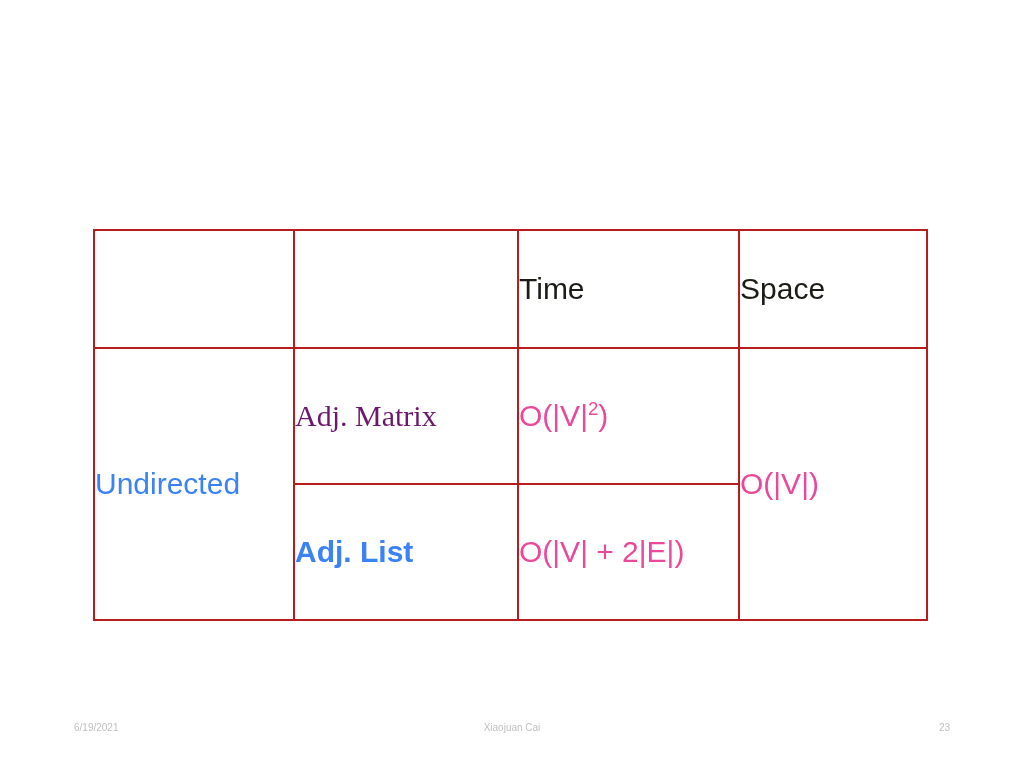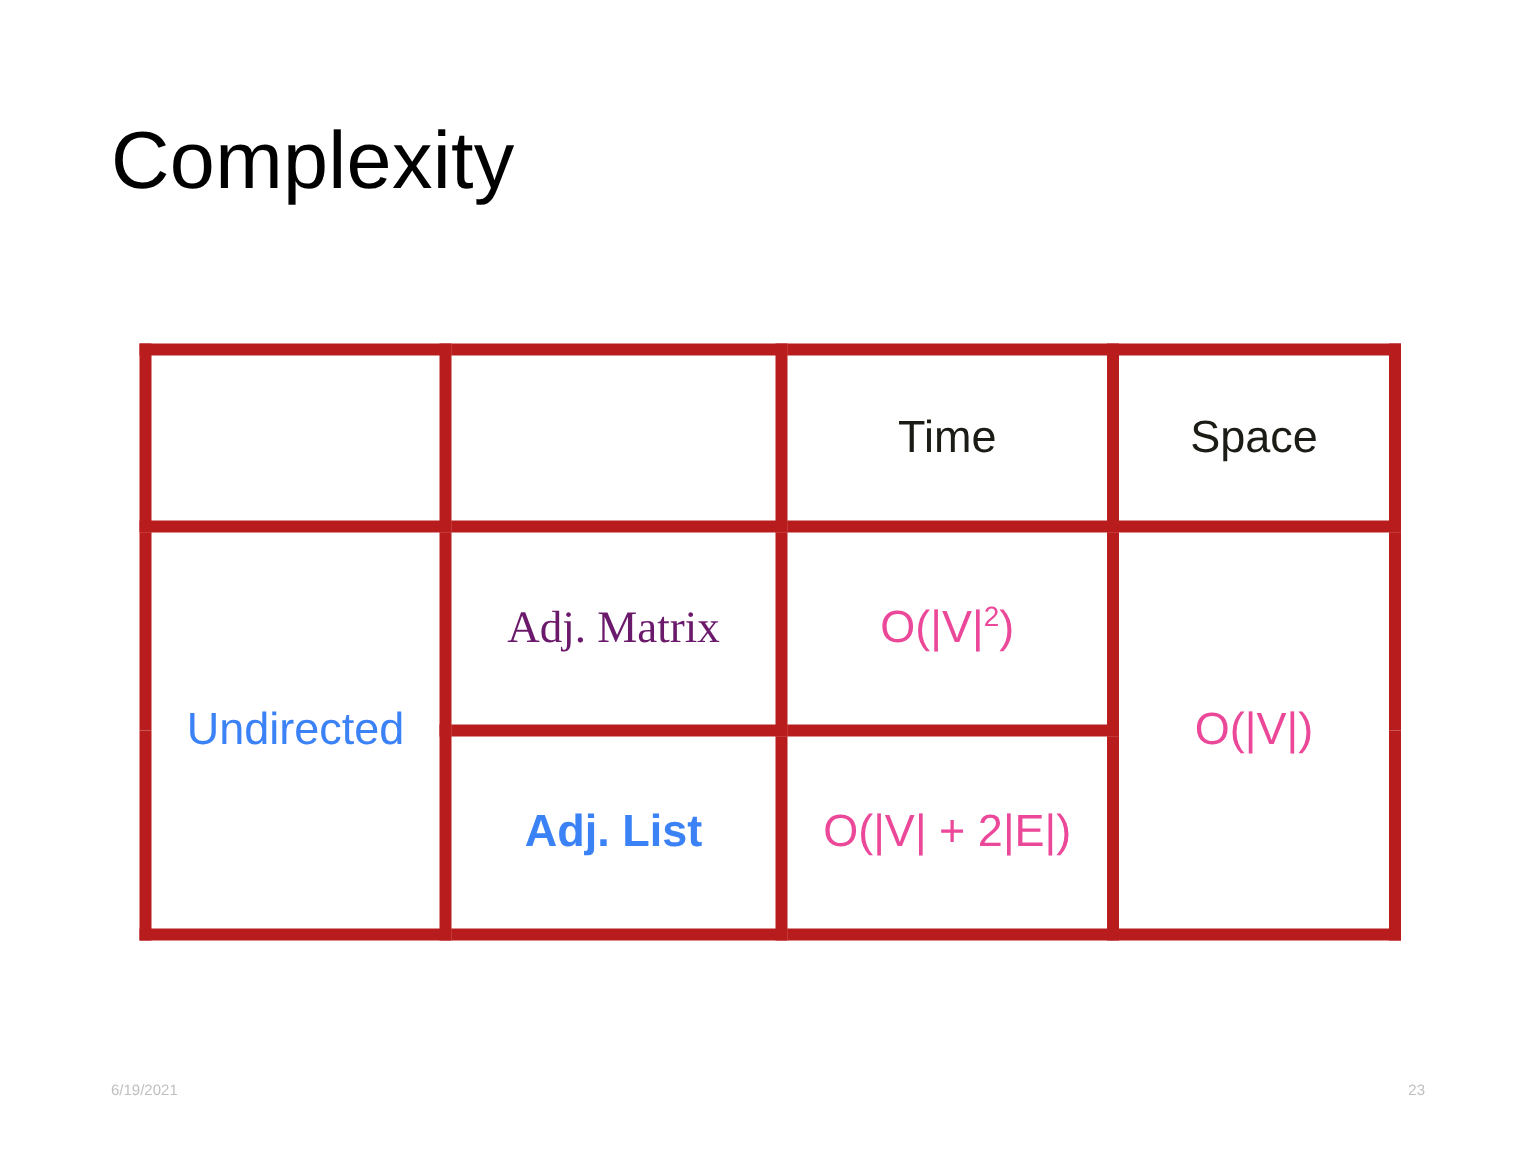--- a/index.html
+++ b/index.html
@@ -44,22 +44,22 @@
   }
 
   table.complexity-table {
     width: 833px;
     height: 389px;
     border-collapse: collapse;
     table-layout: fixed;
   }
 
   table.complexity-table td {
-    border: 8px solid #b91c1c;
-    text-align: center;
+    border: 2px solid #b91c1c;
+    text-align: left;
     vertical-align: middle;
     font-size: 30px;
     font-weight: 400;
     color: #1c1c16;
     padding: 0;
   }
 
   
   col.c1 { width: 200px; }
   col.c2 { width: 224px; }
@@ -128,21 +128,20 @@
     right: 74px;
     top: 0;
     white-space: nowrap;
   }
 </style>
 </head>
 <body>
 
 <div class="slide">
 
-  <div class="slide-title">Complexity</div>
 
   <div class="table-wrap">
     <table class="complexity-table">
       <colgroup>
         <col class="c1">
         <col class="c2">
         <col class="c3">
         <col class="c4">
       </colgroup>
       <tbody>
@@ -175,16 +174,17 @@
           <td>
             <span class="complexity-val">O(|V| + 2|E|)</span>
           </td>
         </tr>
       </tbody>
     </table>
   </div>
 
   <div class="footer">
     <div class="footer-date">6/19/2021</div>
+    <div class="footer-author">Xiaojuan Cai</div>
     <div class="footer-page">23</div>
   </div>
 
 </div>
 
 </body></html>

